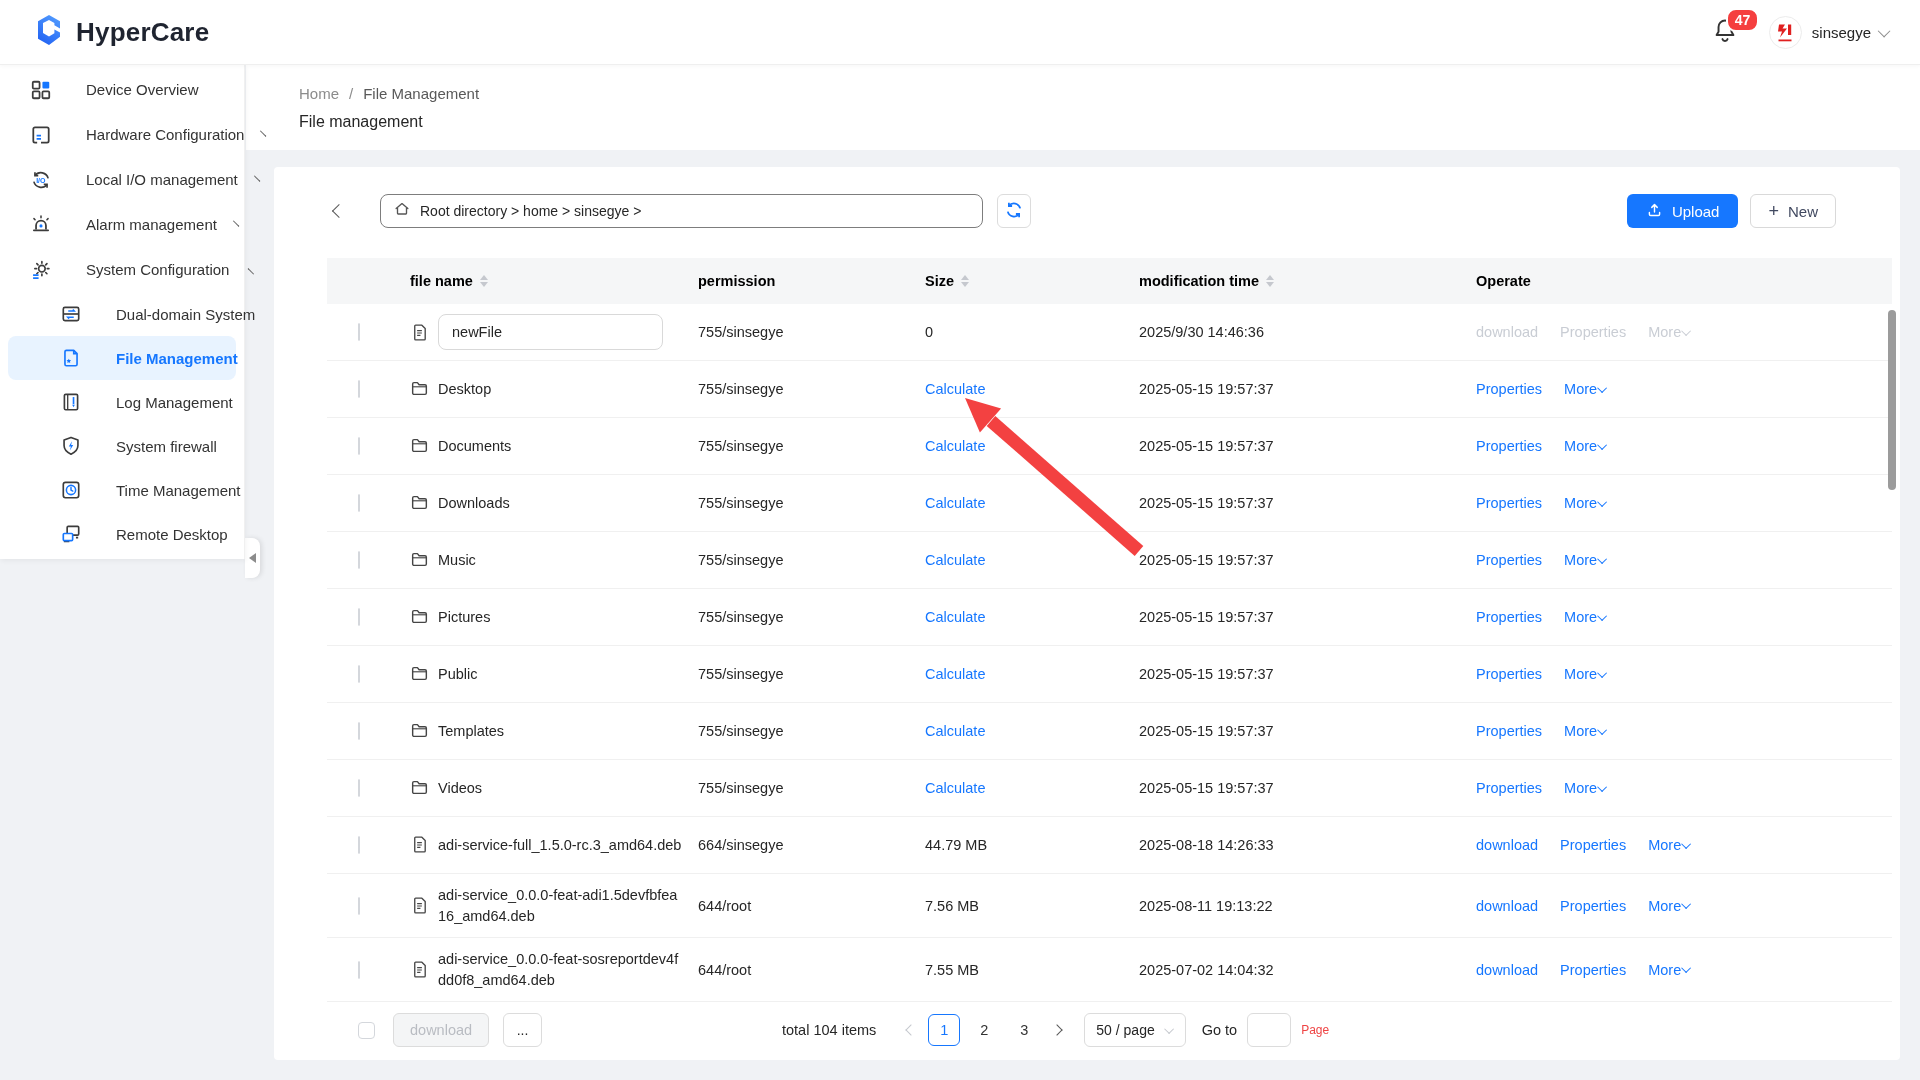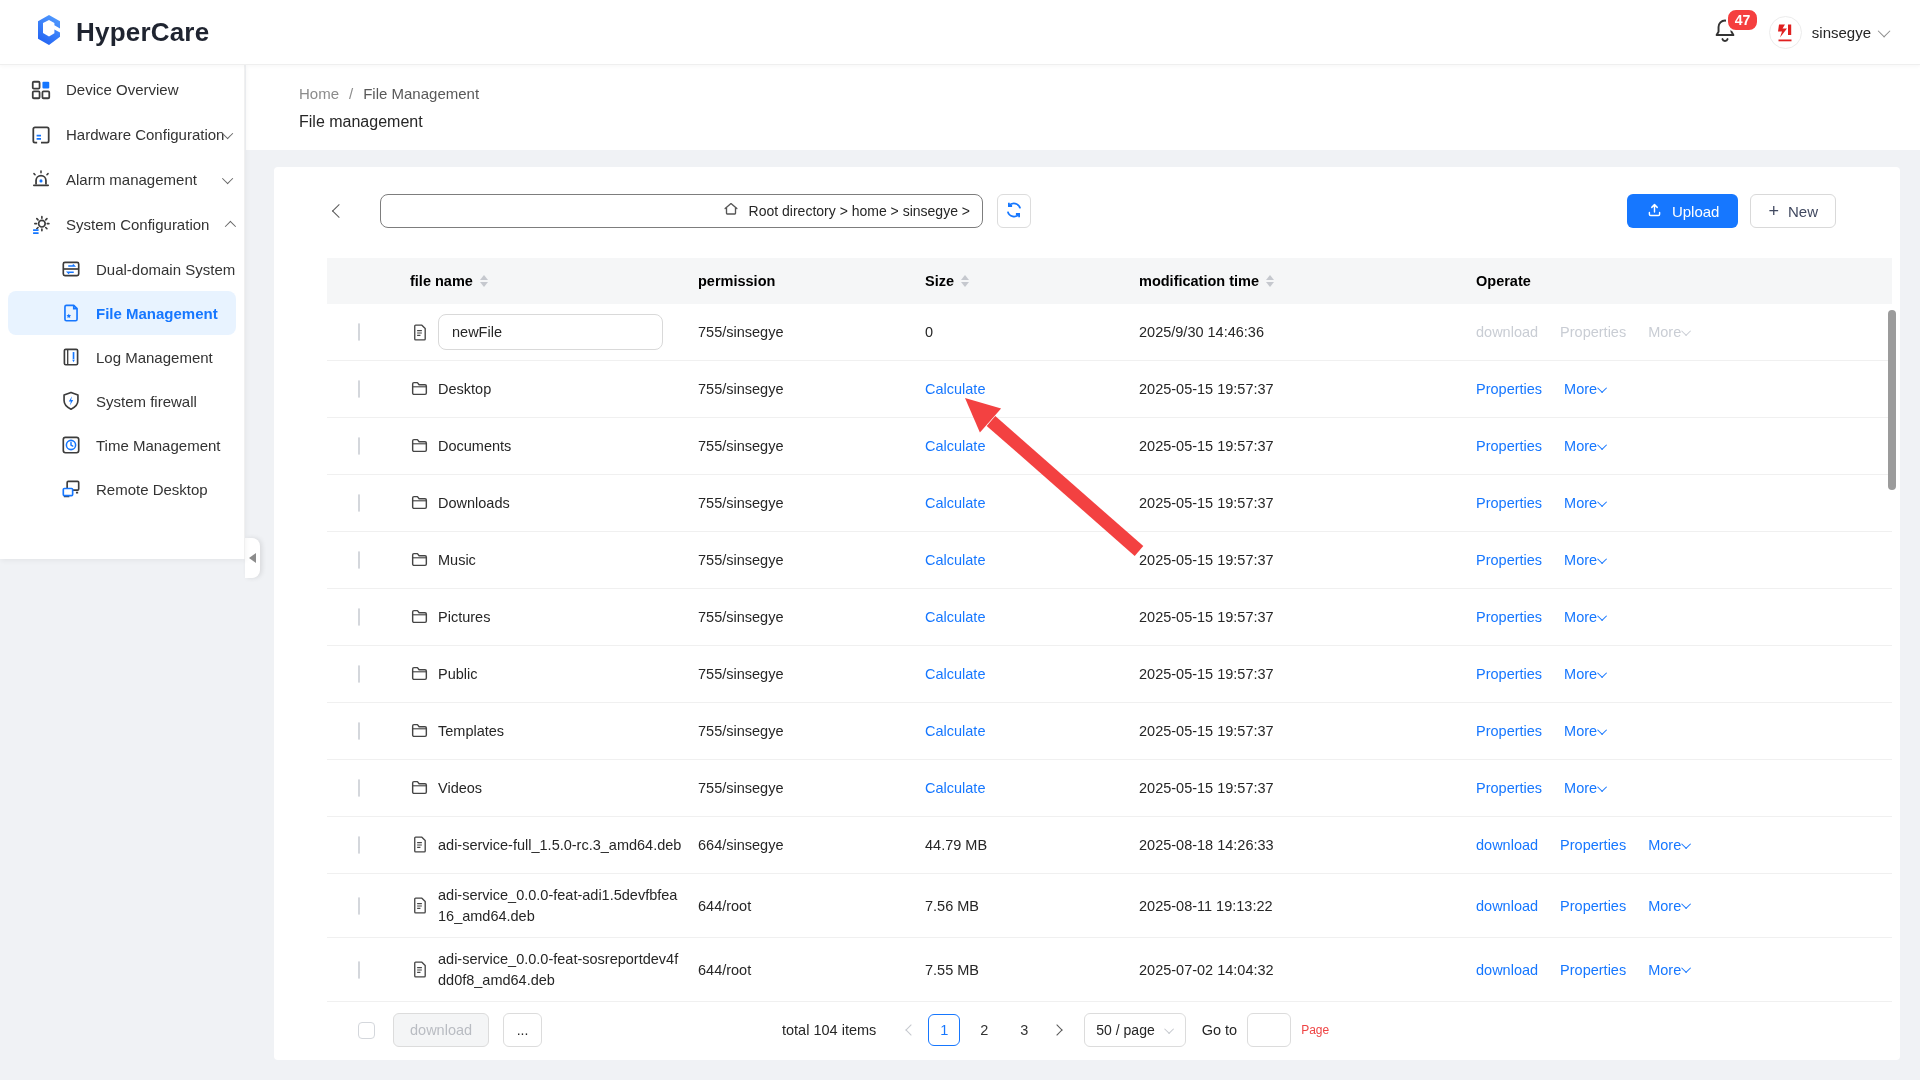--- a/index.html
+++ b/index.html
@@ -17,21 +17,21 @@
   .user-wrap{display:flex;align-items:center;gap:10px;cursor:pointer;}
   .avatar{width:33px;height:33px;border-radius:50%;border:1px solid #ececec;background:#fff;display:flex;align-items:center;justify-content:center;overflow:hidden;}
   .username{font-size:15px;color:#262626;}
   .chev{display:inline-block;width:9px;height:9px;border-left:1.6px solid #8c8c8c;border-bottom:1.6px solid #8c8c8c;}
   .chev.down{transform:rotate(-45deg) translateY(-2px);}
   .chev.up{transform:rotate(135deg) translateY(-2px);}
 
   
   .sidebar{position:absolute;top:65px;left:0;width:245px;height:494px;background:#fff;border-right:1px solid #f0f0f0;
     box-shadow:1px 2px 5px rgba(0,0,0,.05);padding-top:2px;z-index:20;}
-  .side-item{height:45px;display:flex;align-items:center;padding:0 11px 0 30px;cursor:pointer;position:relative;}
+  .side-item{height:45px;display:flex;align-items:center;padding:0 11px 0 30px;cursor:pointer;position:relative;gap:20px;}
   .sicon{width:22px;height:22px;margin-right:14px;flex:0 0 22px;}
   .sicon svg{width:100%;height:100%;}
   .slabel{font-size:15px;color:#333;white-space:nowrap;}
   .side-item .chev{margin-left:auto;width:8px;height:8px;border-color:#666;}
   .side-sub .side-item{height:44px;margin:0 8px;border-radius:8px;padding-left:52px;}
   .side-sub .side-item.active{background:#e8f3ff;}
   .side-sub .side-item.active .slabel{color:#1677ff;font-weight:700;}
   .collapse-handle{position:absolute;left:245px;top:538px;width:15px;height:40px;background:#fff;
     border-radius:0 8px 8px 0;box-shadow:2px 0 5px rgba(0,0,0,.10);z-index:19;display:flex;align-items:center;justify-content:center;cursor:pointer;}
   .tri-left{width:0;height:0;border-top:5px solid transparent;border-bottom:5px solid transparent;border-right:7px solid #8c8c8c;}
@@ -41,21 +41,21 @@
   .breadcrumb{font-size:15px;color:#8c8c8c;display:flex;gap:10px;align-items:center;}
   .breadcrumb .current{color:#595959;}
   .page-title{margin-top:11px;font-size:16px;color:#262626;font-weight:500;}
 
   
   .card{position:absolute;left:274px;top:167px;width:1626px;height:893px;background:#fff;border-radius:4px;z-index:10;}
   .toolbar{display:flex;align-items:center;height:34px;margin:27px 64px 0 60px;}
   .back-btn{width:22px;height:28px;border:none;background:transparent;color:#595959;font-size:20px;cursor:pointer;display:flex;align-items:center;}
   .back-btn .chev{width:10px;height:10px;border-color:#595959;transform:rotate(45deg);}
   .pathbox{width:603px;height:34px;border:1px solid #7d7d7d;border-radius:8px;display:flex;align-items:center;
-    padding:0 12px;gap:9px;margin-left:24px;background:#fff;cursor:text;justify-content:flex-end;}
+    padding:0 12px;gap:9px;margin-left:24px;background:#fff;cursor:text;}
   .pathbox svg{width:18px;height:18px;}
   .path-text{font-size:14px;color:#262626;}
   .btn-refresh{width:34px;height:34px;margin-left:14px;border:1px solid #dcdcdc;border-radius:6px;background:#fff;
     display:flex;align-items:center;justify-content:center;cursor:pointer;}
   .btn-refresh svg{width:20px;height:20px;}
   .btn-upload{height:34px;margin-left:auto;padding:0 19px;background:#1677ff;color:#fff;border:none;border-radius:6px;
     font-size:15px;display:flex;align-items:center;gap:9px;cursor:pointer;}
   .btn-upload svg{width:17px;height:17px;}
   .btn-new{height:34px;margin-left:12px;padding:0 17px;background:#fff;border:1px solid #d9d9d9;border-radius:6px;
     font-size:15px;color:#414960;display:flex;align-items:center;gap:9px;cursor:pointer;}
@@ -167,20 +167,29 @@
       <div class="side-item">
         <span class="sicon"><svg viewBox="0 0 20 20" fill="none">
             <path d="M6.5 17h-2A1.5 1.5 0 0 1 3 15.5v-11A1.5 1.5 0 0 1 4.5 3h11A1.5 1.5 0 0 1 17 4.5v11a1.5 1.5 0 0 1-1.5 1.5H10" stroke="#3c3c3c" stroke-width="1.6"></path>
             <path d="M6 10.5h4M6 13.5h4" stroke="#1677ff" stroke-width="1.6"></path>
           </svg></span>
         <span class="slabel">Hardware Configuration</span>
         <span class="chev down"></span>
       </div>
       <div class="side-item">
         <span class="sicon"><svg viewBox="0 0 20 20" fill="none">
+            <path d="M16.5 8.5a6.8 6.8 0 0 0-12-2.5M3.5 11.5a6.8 6.8 0 0 0 12 2.5" stroke="#3c3c3c" stroke-width="1.5"></path>
+            <path d="M4.5 3v3h3M15.5 17v-3h-3" stroke="#3c3c3c" stroke-width="1.5"></path>
+            <text x="5.6" y="12.6" font-size="6.4" fill="#1677ff" font-weight="bold">I/O</text>
+          </svg></span>
+        <span class="slabel">Local I/O management</span>
+        <span class="chev down"></span>
+      </div>
+      <div class="side-item">
+        <span class="sicon"><svg viewBox="0 0 20 20" fill="none">
             <path d="M5.5 14v-3.5a4.5 4.5 0 0 1 9 0V14" stroke="#3c3c3c" stroke-width="1.6"></path>
             <path d="M3.5 14.8h13" stroke="#3c3c3c" stroke-width="1.6" stroke-linecap="round"></path>
             <circle cx="10" cy="10.8" r="1.4" fill="#1677ff"></circle>
             <path d="M10 3.4V1.9M4.6 5.2l-1-1M15.4 5.2l1-1" stroke="#3c3c3c" stroke-width="1.4" stroke-linecap="round"></path>
           </svg></span>
         <span class="slabel">Alarm management</span>
         <span class="chev down"></span>
       </div>
       <div class="side-item">
         <span class="sicon"><svg viewBox="0 0 20 20" fill="none">

